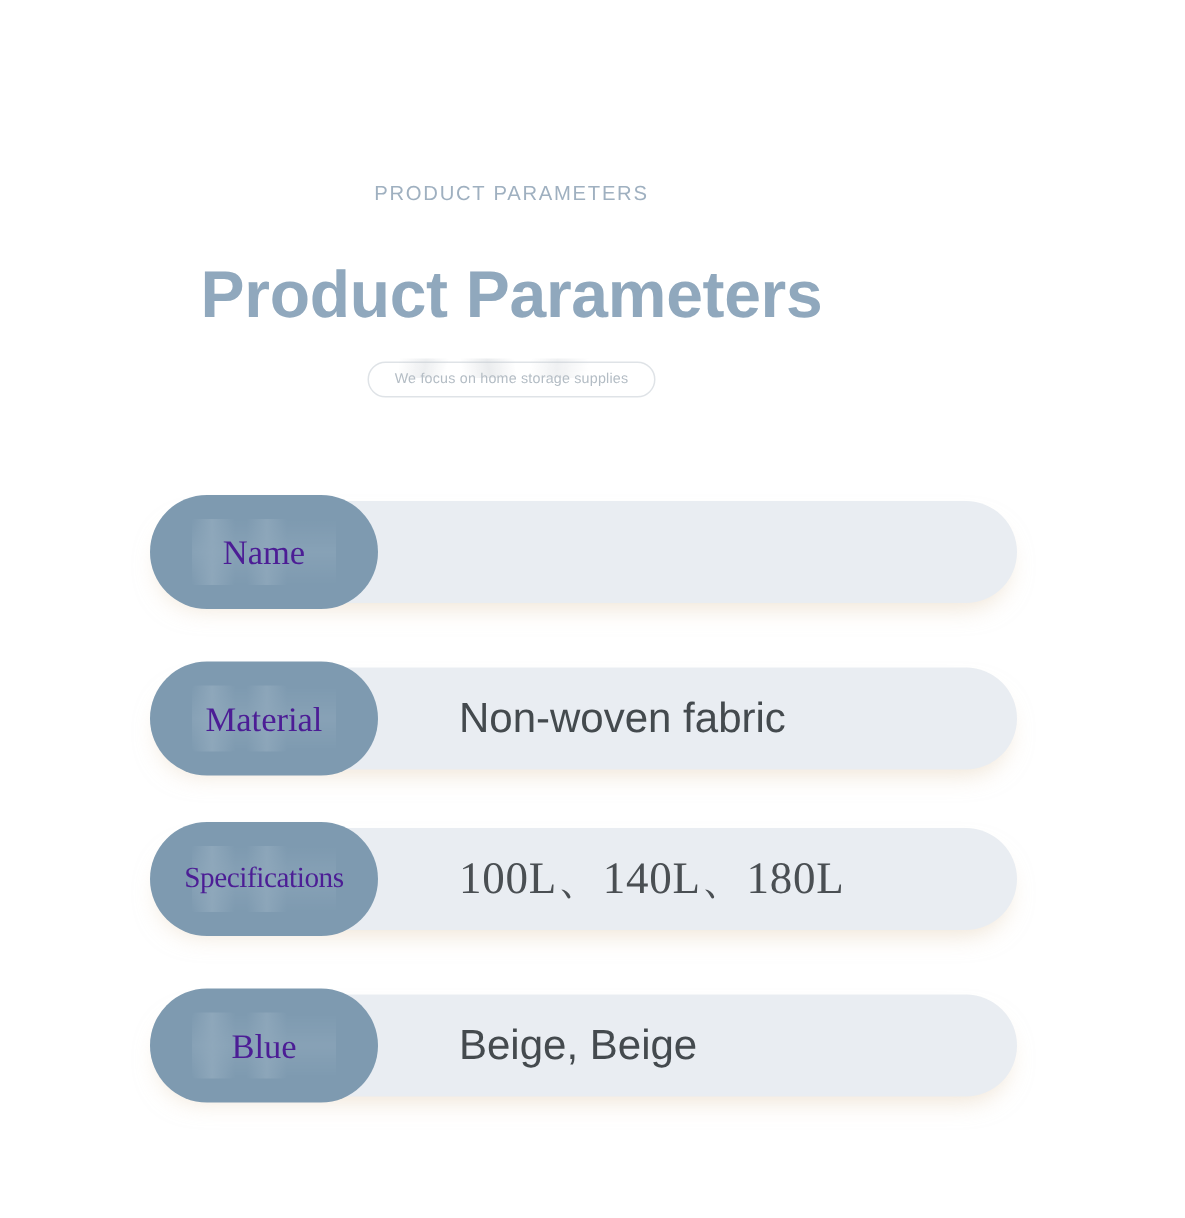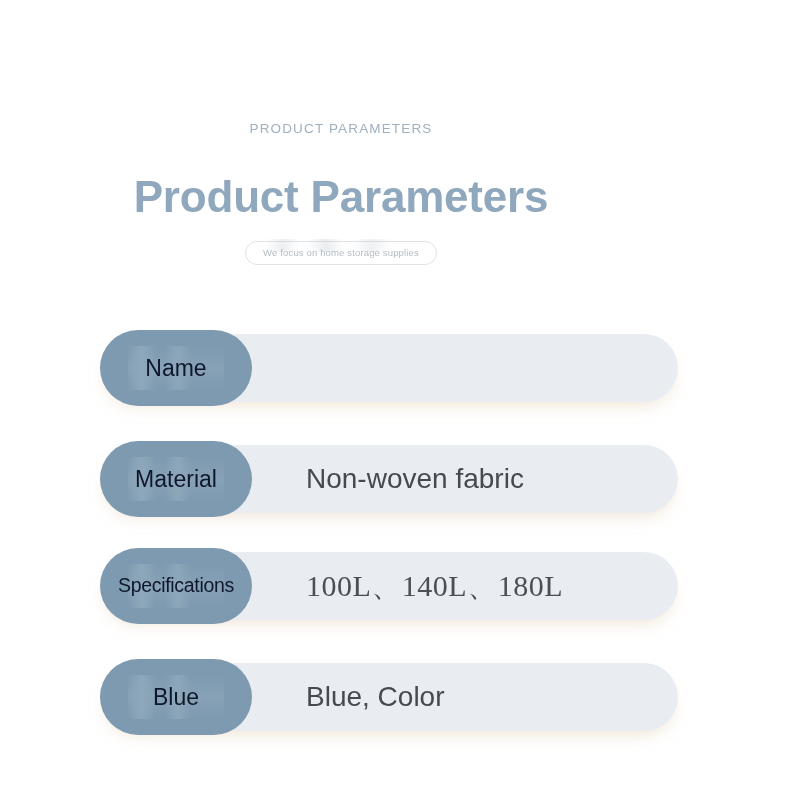--- a/index.html
+++ b/index.html
@@ -126,24 +126,24 @@
     height: 76px;
     background: #7e9ab0;
     border-radius: 38px;
     display: flex;
     align-items: center;
     justify-content: center;
     overflow: visible;
   }
 
   .row-pill-label {
-    color: #0f172a;
+    color: #4c1d95;
     font-size: 23px;
     line-height: 1;
-    font-family: Liberation Sans, sans-serif;
+    font-family: Liberation Serif, serif;
     white-space: nowrap;
     position: relative;
     z-index: 2;
   }
 
   
   .row-pill-label.small {
     font-size: 19.5px;
     letter-spacing: -0.3px;
   }
@@ -232,17 +232,17 @@
       </div>
       <div class="row-value serif">100L、140L、180L</div>
     </div>
 
     <div class="row" style="top:659px;">
       <div class="row-track"></div>
       <div class="row-pill">
         <span class="pill-ghost"></span>
         <span class="row-pill-label">Blue</span>
       </div>
-      <div class="row-value">Blue, Color</div>
+      <div class="row-value">Beige, Beige</div>
     </div>
 
   </div>
 </div>
 
 </body></html>

